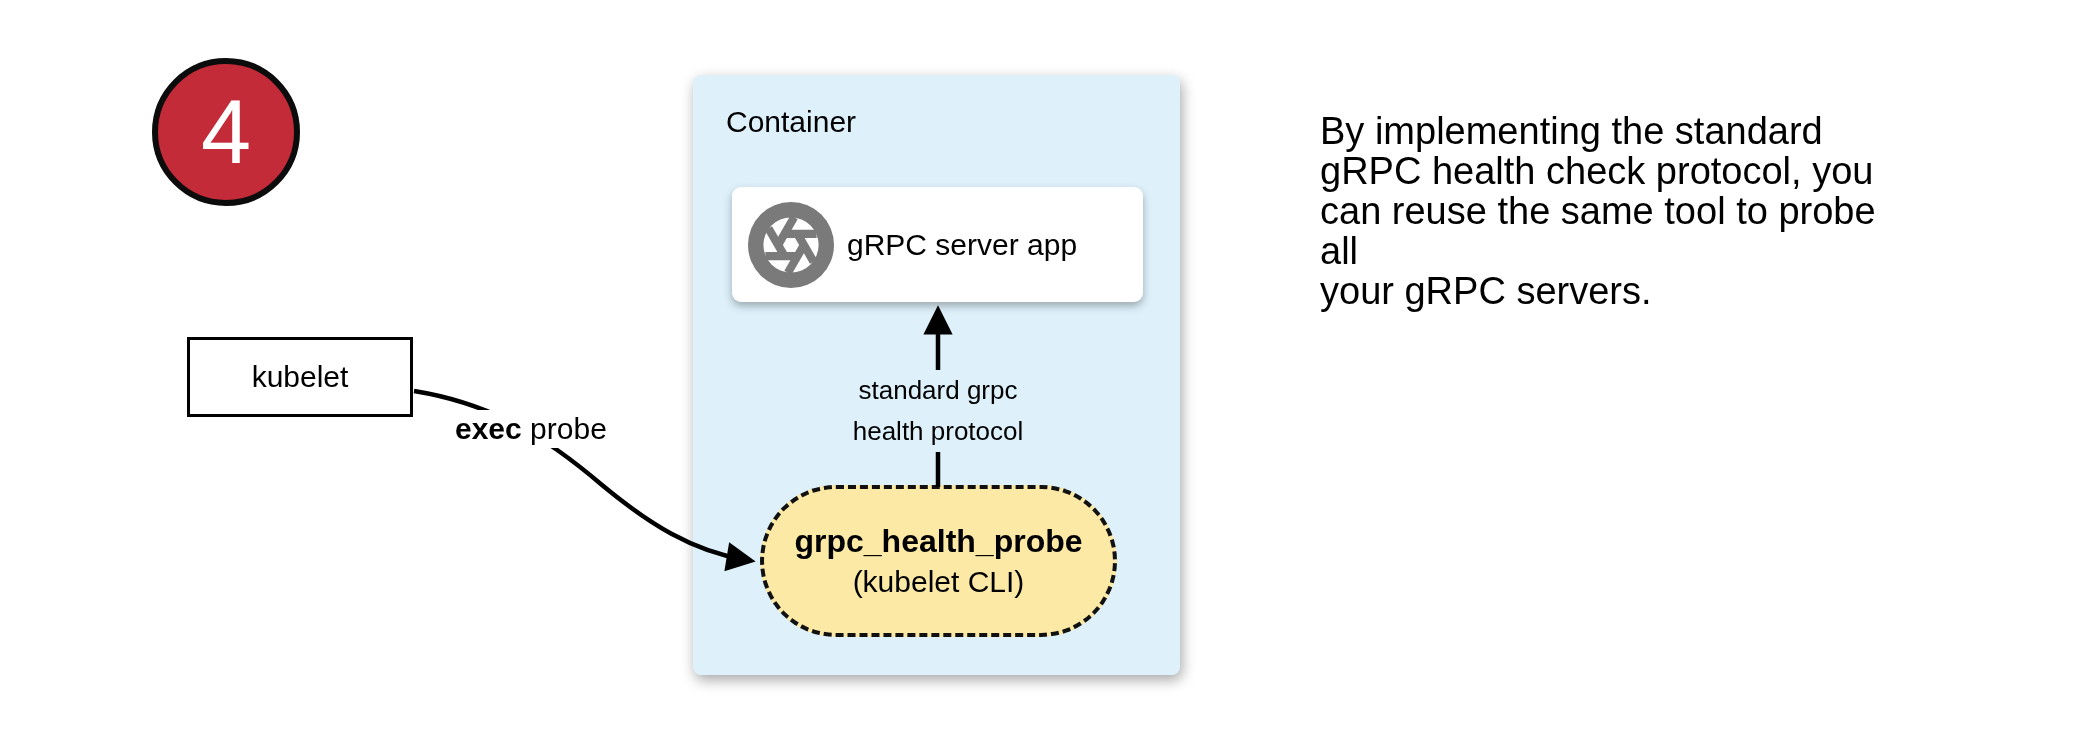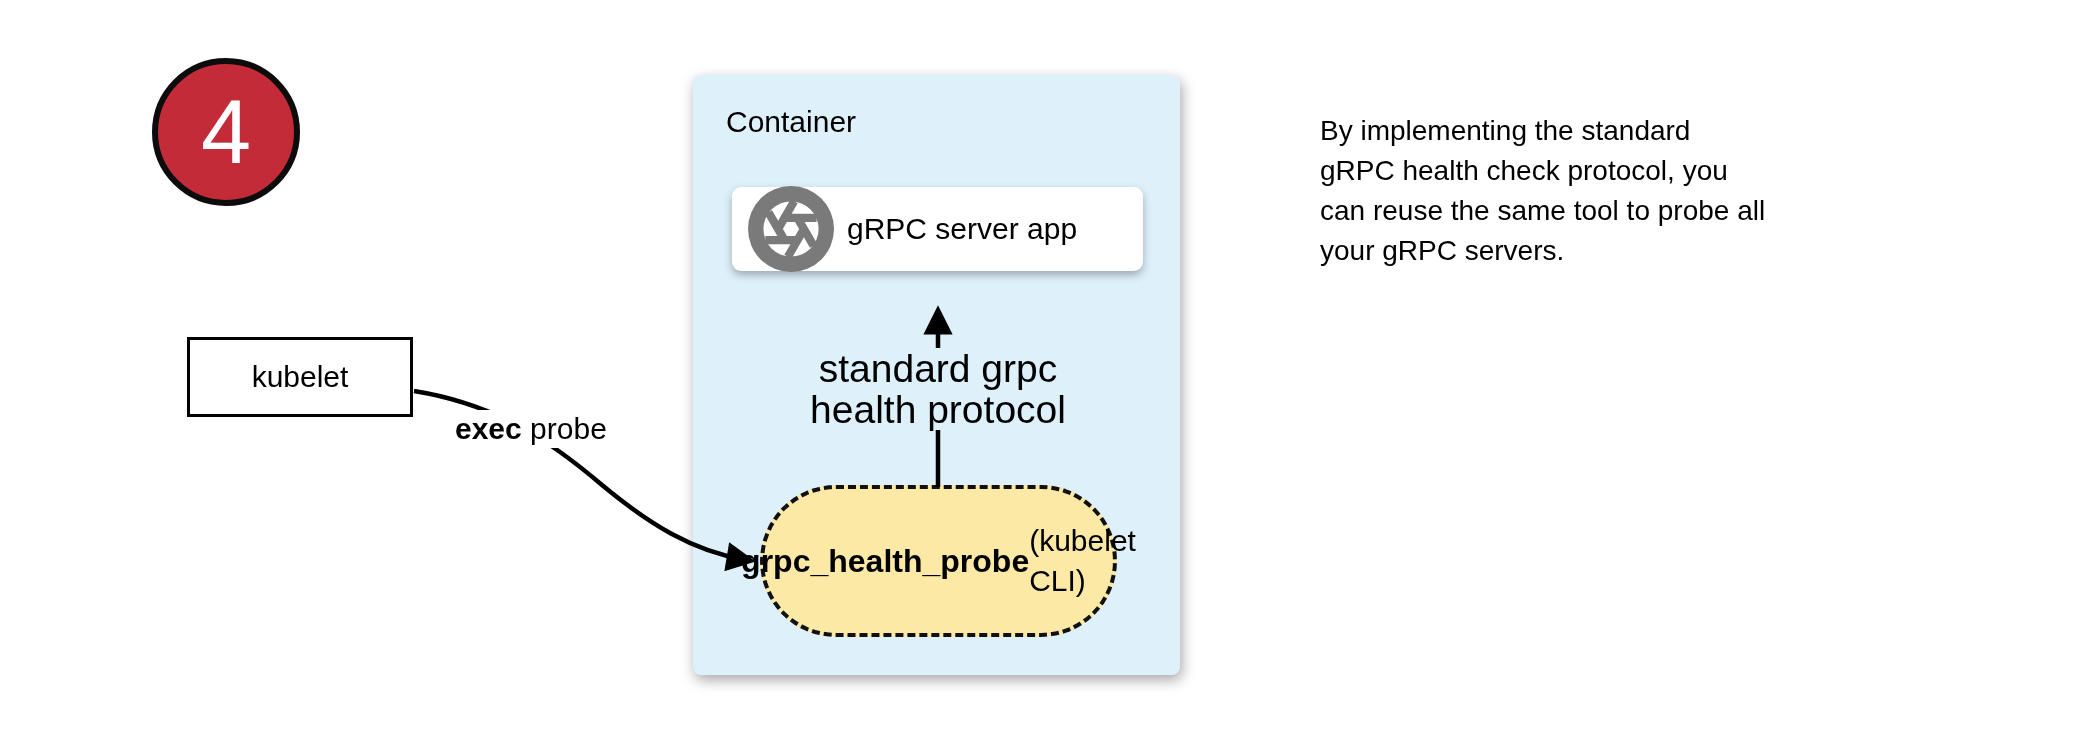--- a/index.html
+++ b/index.html
@@ -26,54 +26,54 @@
   
   .container-box{
     position:absolute;left:693px;top:75px;width:487px;height:600px;
     background:#DEF1FB;border-radius:8px;
     box-shadow:2px 5px 14px rgba(0,0,0,.35);
   }
   .container-label{position:absolute;left:33px;top:28px;font-size:30px;line-height:38px;}
 
   
   .server-card{
-    position:absolute;left:732px;top:187px;width:411px;height:84px;
+    position:absolute;left:732px;top:187px;width:411px;height:115px;
     background:#fff;border-radius:9px;box-shadow:0 4px 9px rgba(0,0,0,.3);
     display:flex;align-items:center;padding-left:16px;box-sizing:border-box;gap:13px;
   }
   .server-card .label{font-size:30px;}
   .aperture{width:86px;height:86px;flex:0 0 86px;}
 
   
   .probe-pill{
     position:absolute;left:760px;top:485px;width:357px;height:152px;
     background:#FCE9A6;border:4px dashed #111;border-radius:80px;box-sizing:border-box;
-    display:flex;align-items:center;justify-content:center;
+    display:flex;flex-direction:column;align-items:center;justify-content:center;
   }
   .probe-pill .title{font-size:32px;font-weight:bold;line-height:42px;}
   .probe-pill .subtitle{font-size:30px;line-height:40px;}
 
   
   .edges-layer{position:absolute;left:0;top:0;width:2100px;height:750px;pointer-events:none;}
 
   
   .label-health-protocol{
-    position:absolute;left:798px;top:348px;width:280px;
-    background:#DEF1FB;text-align:center;font-size:39px;line-height:41px;white-space:pre-line;
+    position:absolute;left:798px;top:370px;width:280px;
+    background:#DEF1FB;text-align:center;font-size:26px;line-height:41px;white-space:pre-line;
   }
   .label-exec-probe{
     position:absolute;left:450px;top:410px;background:#fff;padding:2px 5px;
     font-size:30px;white-space:pre;
   }
   .label-exec-probe .b{font-weight:bold;}
 
   
   .note-text{
     position:absolute;left:1320px;top:111px;width:560px;
-    font-size:28px;line-height:40px;white-space:pre-line;
+    font-size:38px;line-height:40px;white-space:pre-line;
   }
 </style>
 </head>
 <body>
 
 <div class="canvas">
 
   <div class="step-badge">
     <span>4</span>
   </div>

